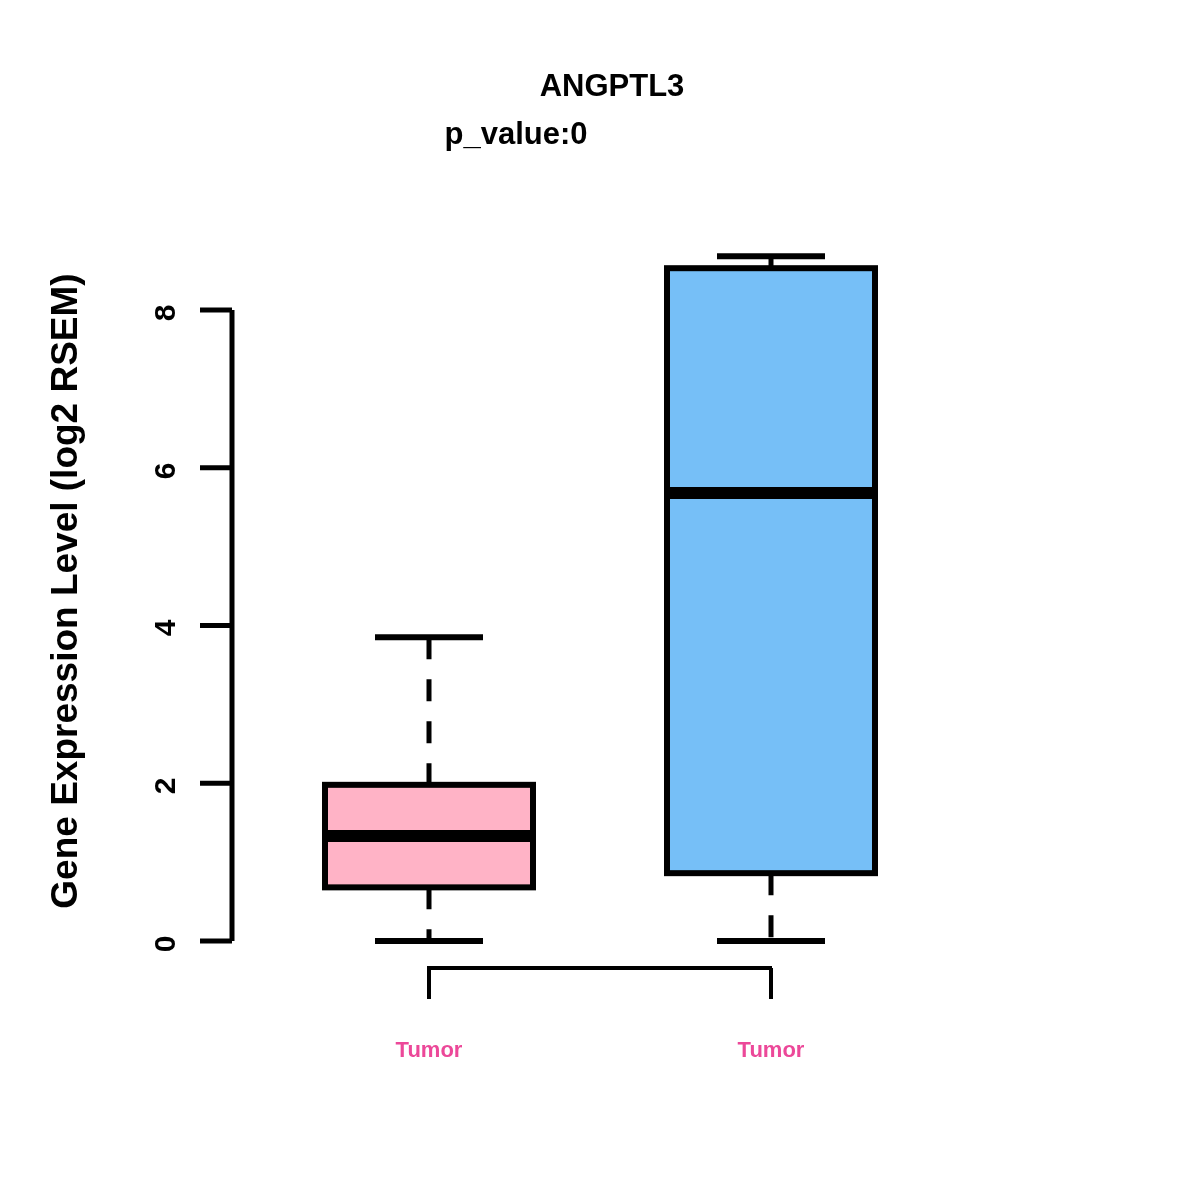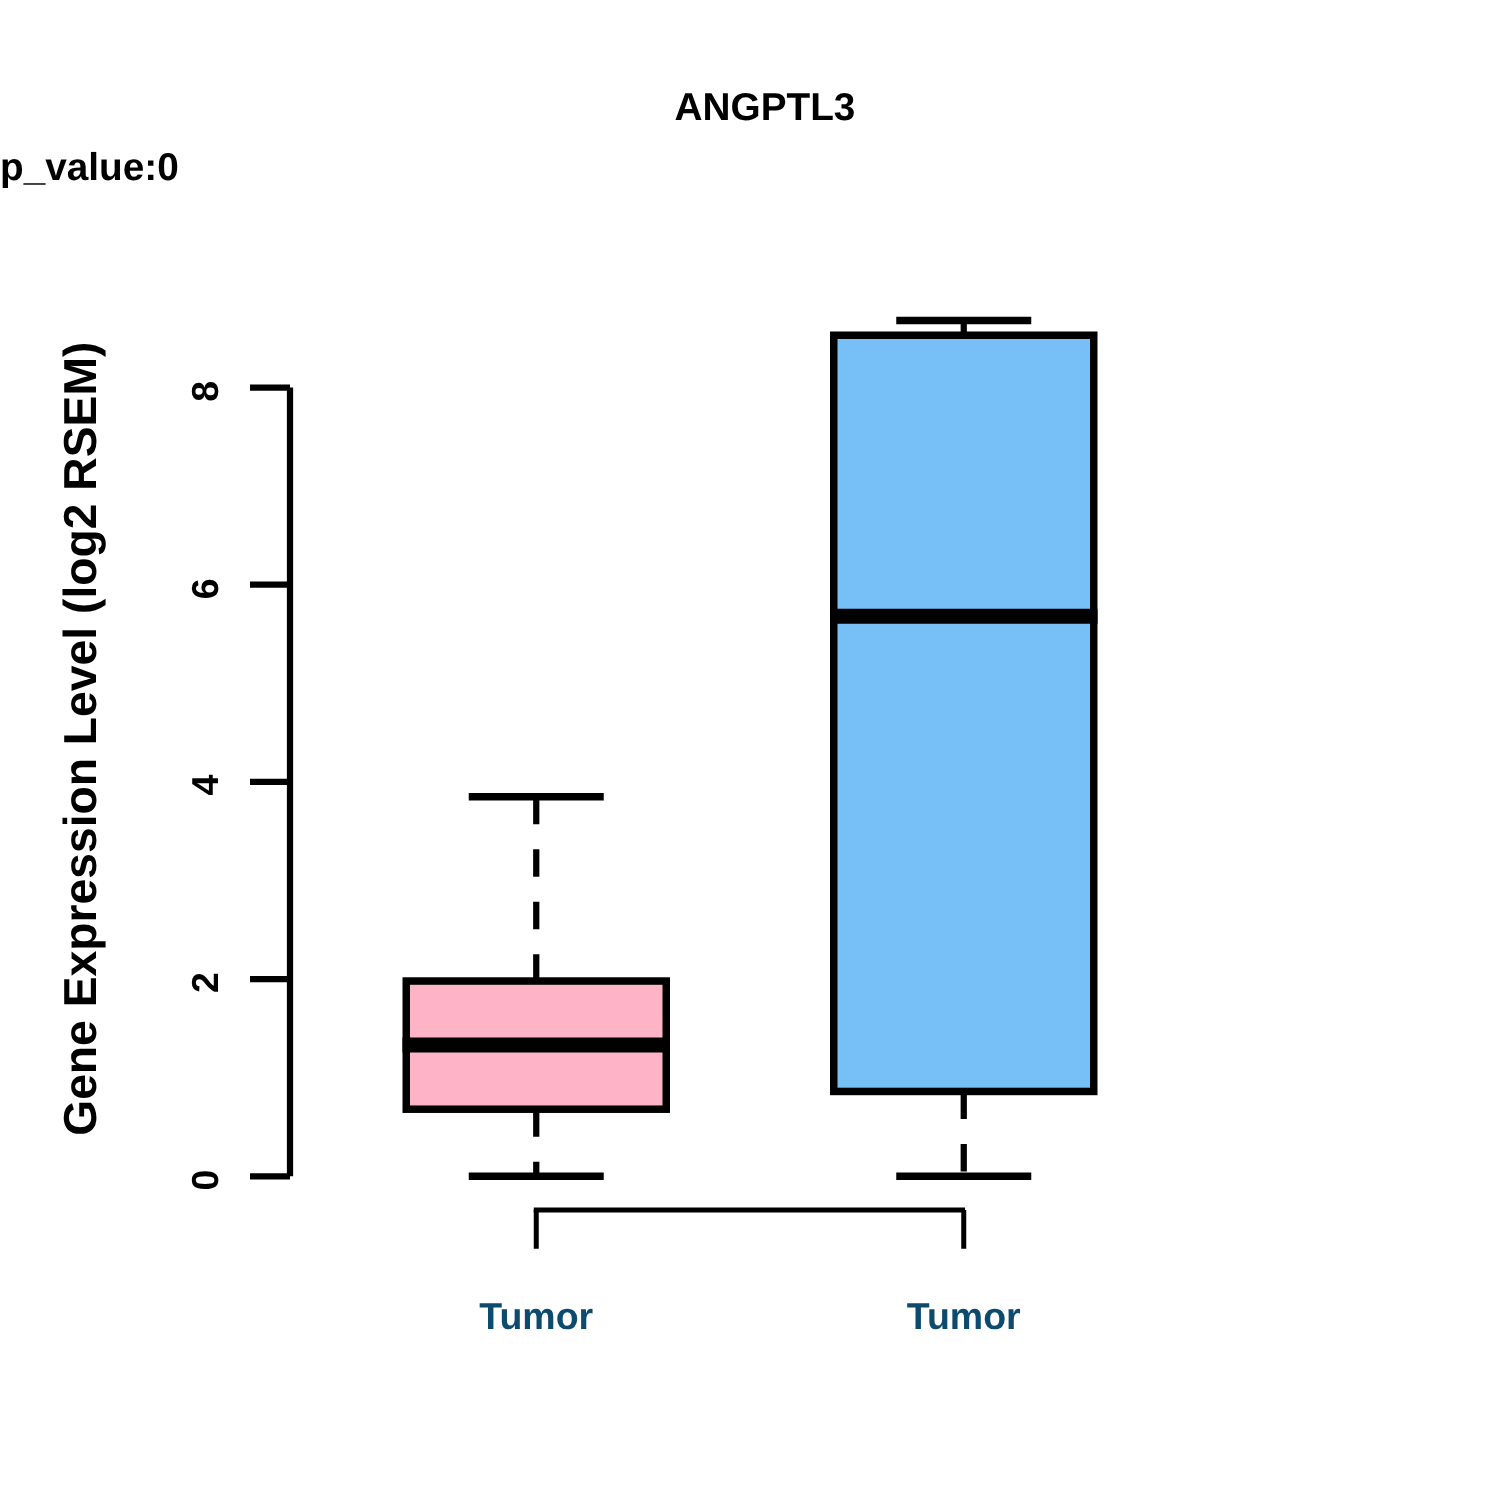--- a/index.html
+++ b/index.html
@@ -27,20 +27,21 @@
     font-weight: bold;
     color: #000000;
     letter-spacing: 0px;
     line-height: 1.0;
   }
   .chart-subtitle {
     position: absolute;
     left: 0;
     top: 118px;
     width: 1032px;
+    text-align: center;
     font-size: 31px;
     font-weight: bold;
     color: #000000;
     line-height: 1.0;
   }
   .y-axis-title {
     position: absolute;
     left: -350px;
     top: 570px;
     width: 830px;
@@ -58,23 +59,23 @@
     font-weight: bold;
     color: #000000;
     transform: rotate(-90deg);
     transform-origin: center center;
     text-align: center;
     width: 50px;
     line-height: 1;
   }
   .x-tick-label {
     position: absolute;
-    font-size: 30px;
+    font-size: 22px;
     font-weight: bold;
-    color: #0c4a6e;
+    color: #ec4899;
     text-align: center;
     width: 300px;
     line-height: 1;
   }
   svg.plot-svg {
     position: absolute;
     left: 0;
     top: 0;
   }
 </style>

